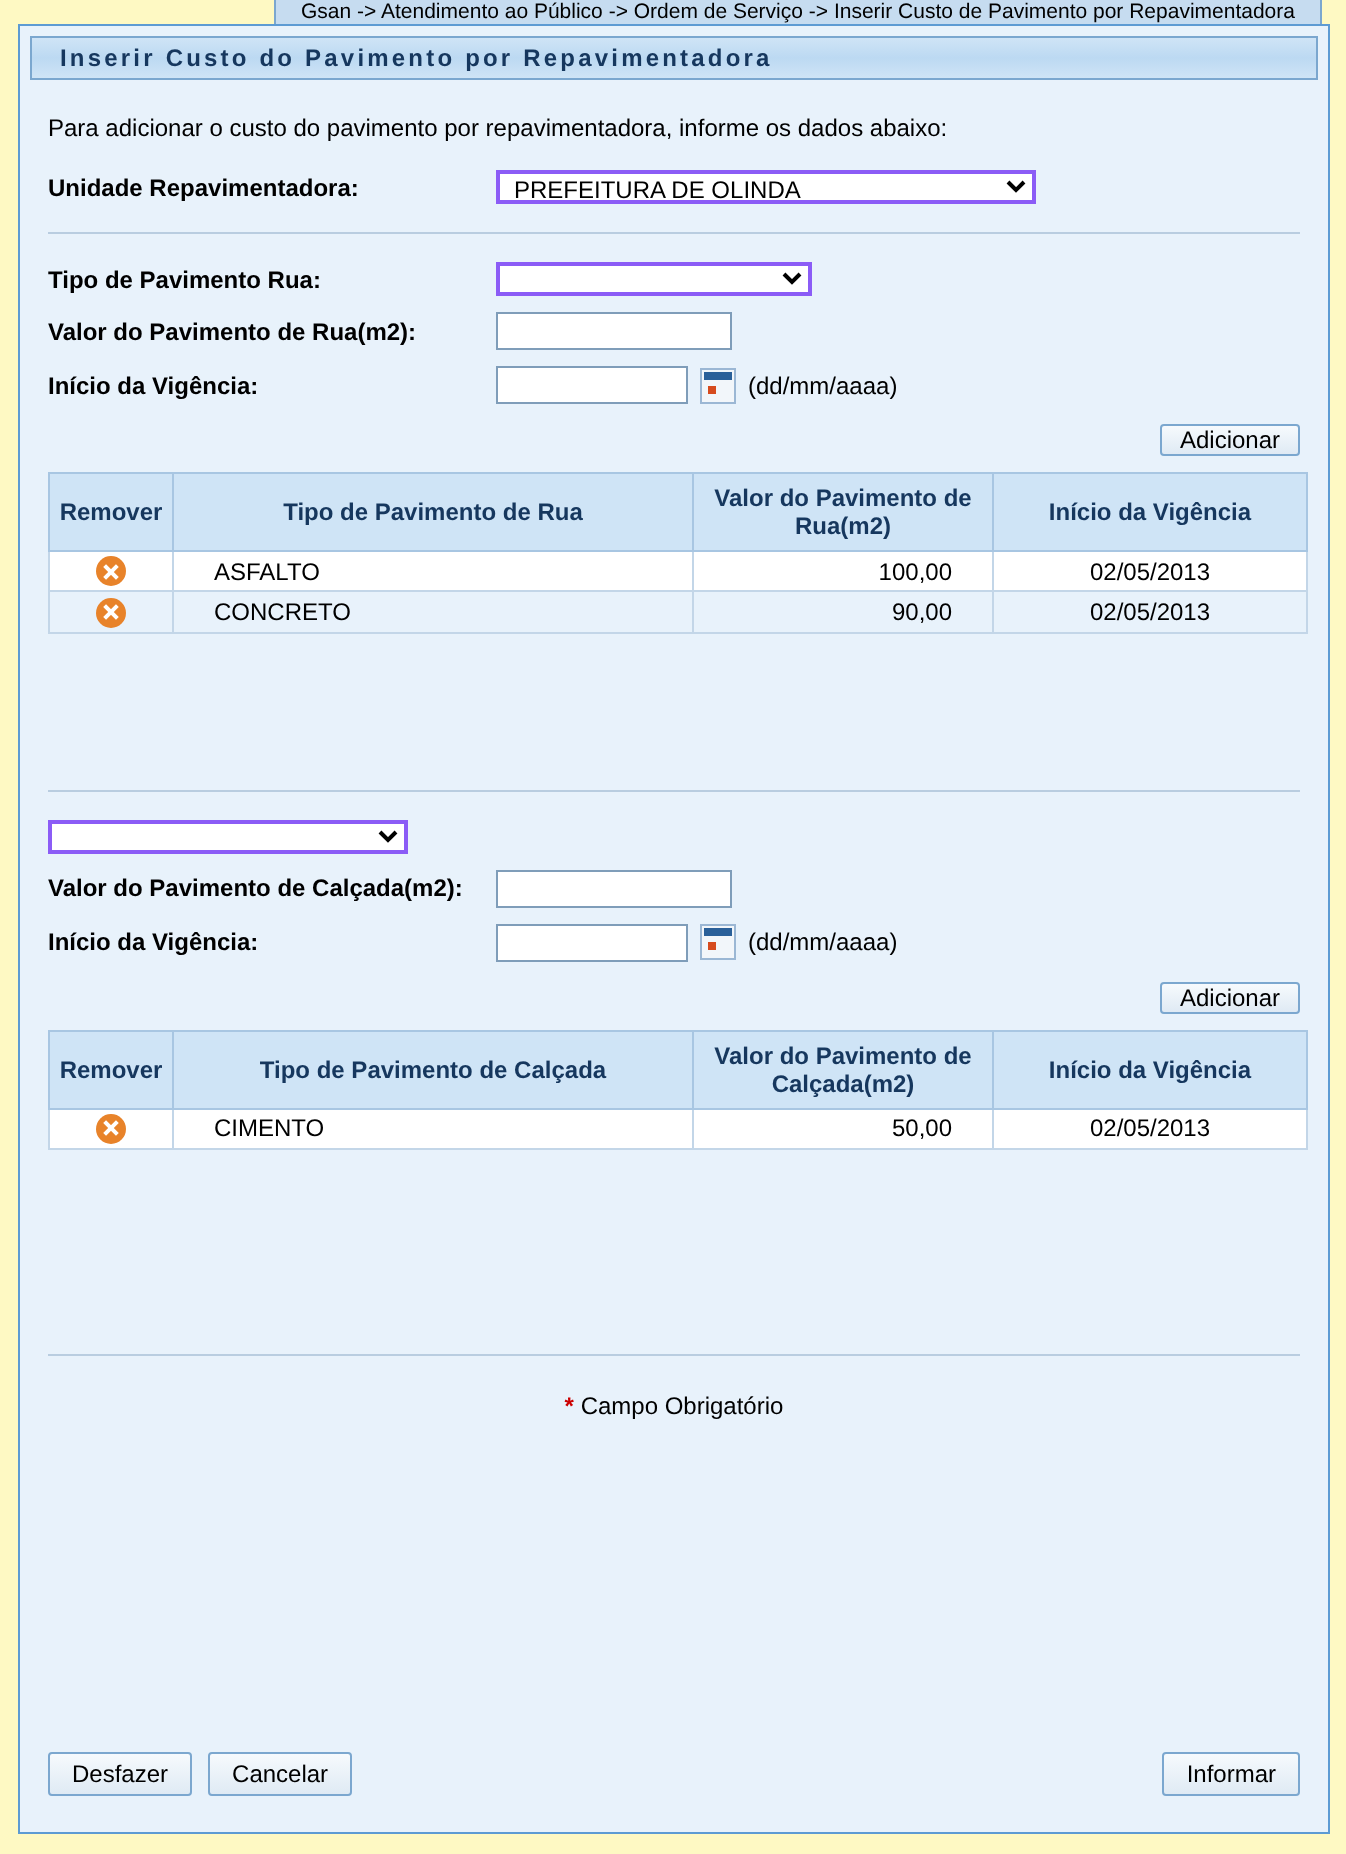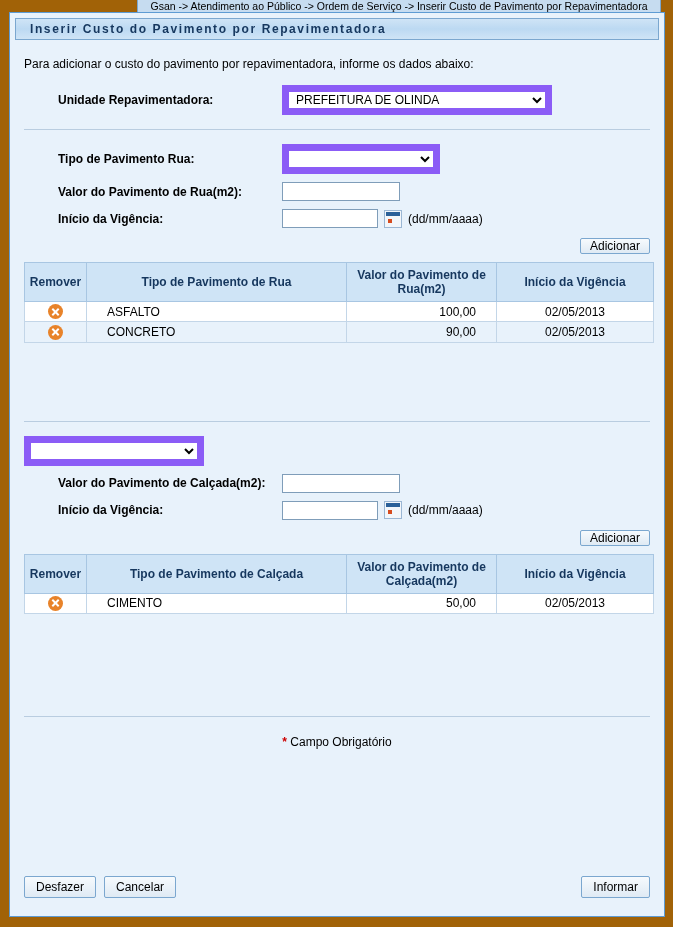--- a/index.html
+++ b/index.html
@@ -5,21 +5,21 @@
   * { box-sizing: border-box; }
   html, body {
     margin: 0; padding: 0;
     background: #ffffff;
     font-family: "Liberation Sans", sans-serif;
   }
   #page {
     width: 673px;
     height: 927px;
     position: relative;
-    background: #a16207;
+    background: #fef9c3;
     overflow: hidden;
   }
   
   .breadcrumb-bar {
     position: absolute;
     top: 0; left: 137px;
     width: 524px;
     height: 13px;
     background: #c6dcf0;
     border: 1px solid #7ba7cf;
@@ -66,28 +66,27 @@
     display: flex;
     align-items: center;
     margin-bottom: 8px;
   }
   .lbl {
     font-size: 12px;
     font-weight: bold;
     color: #000;
     width: 224px;
     flex: none;
-    margin-left: 34px;
   }
   .lbl.two-line { line-height: 15px; }
   select.field {
     font-family: "Liberation Sans", sans-serif;
     font-size: 12px;
-    height: 30px;
-    border: 7px solid #8b5cf6;
+    height: 17px;
+    border: 2px solid #8b5cf6;
     background: #fff;
     padding-left: 3px;
   }
   input.field {
     font-family: "Liberation Sans", sans-serif;
     font-size: 12px;
     height: 19px;
     border: 1px solid #7f9db9;
     background: #fff;
     padding-left: 3px;

